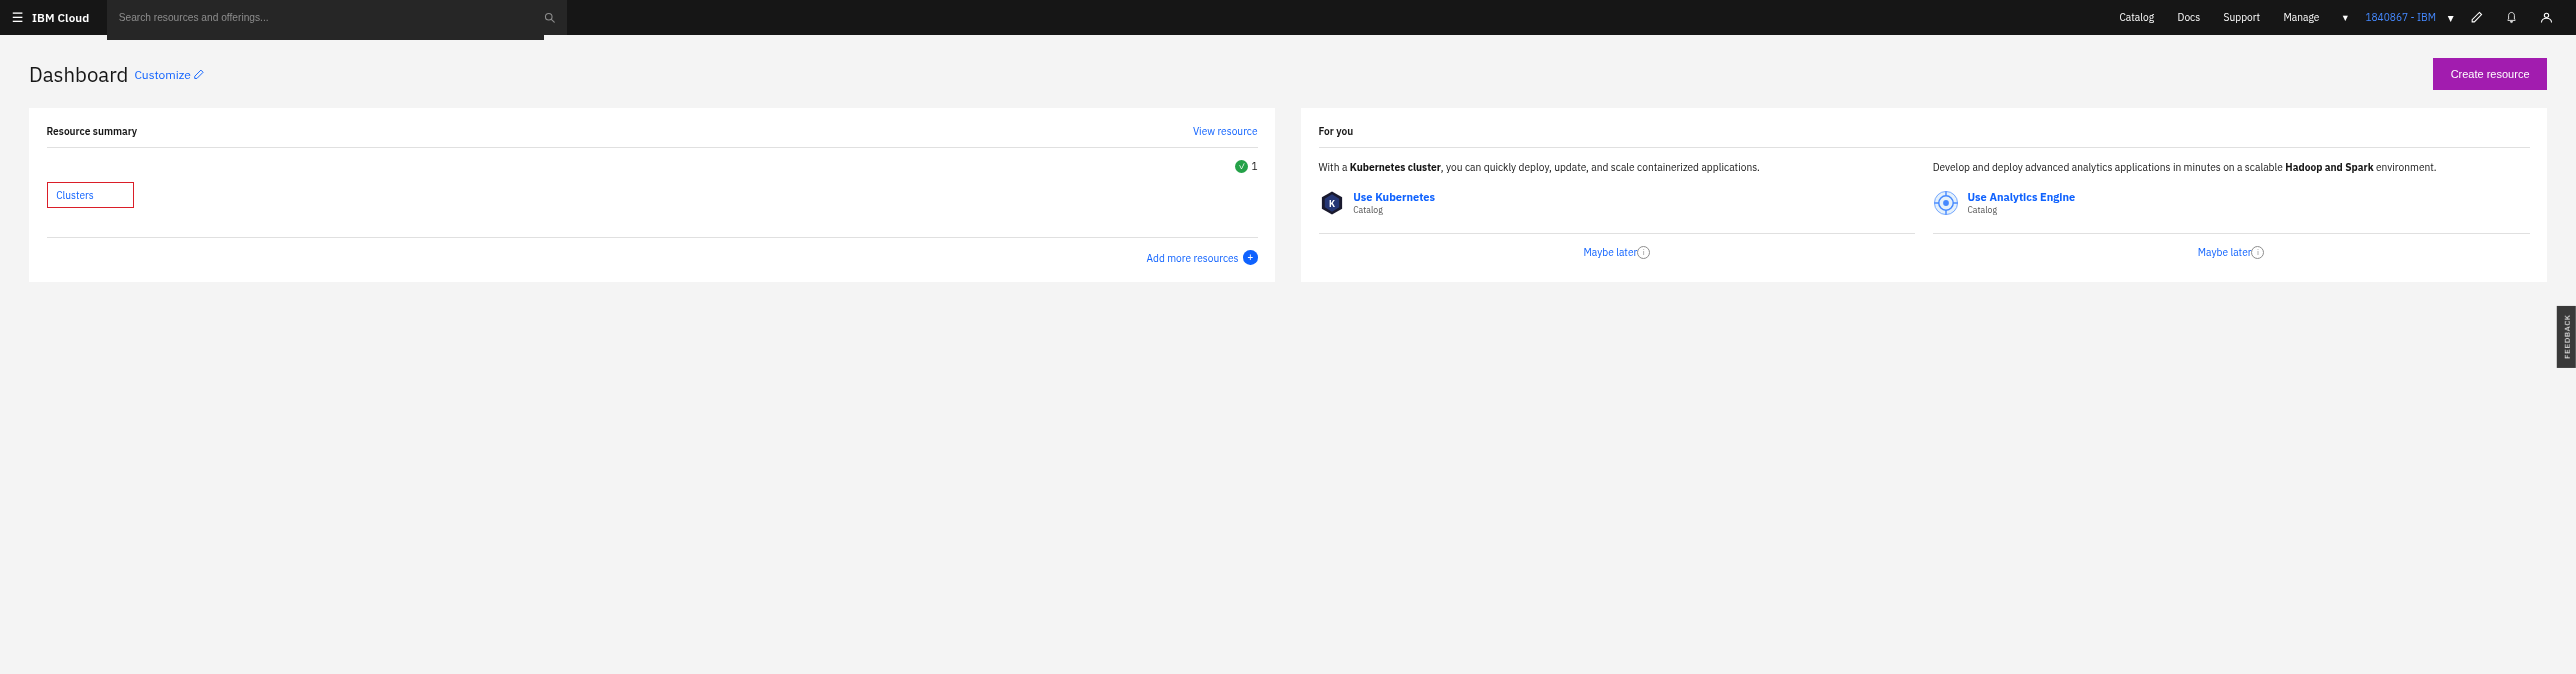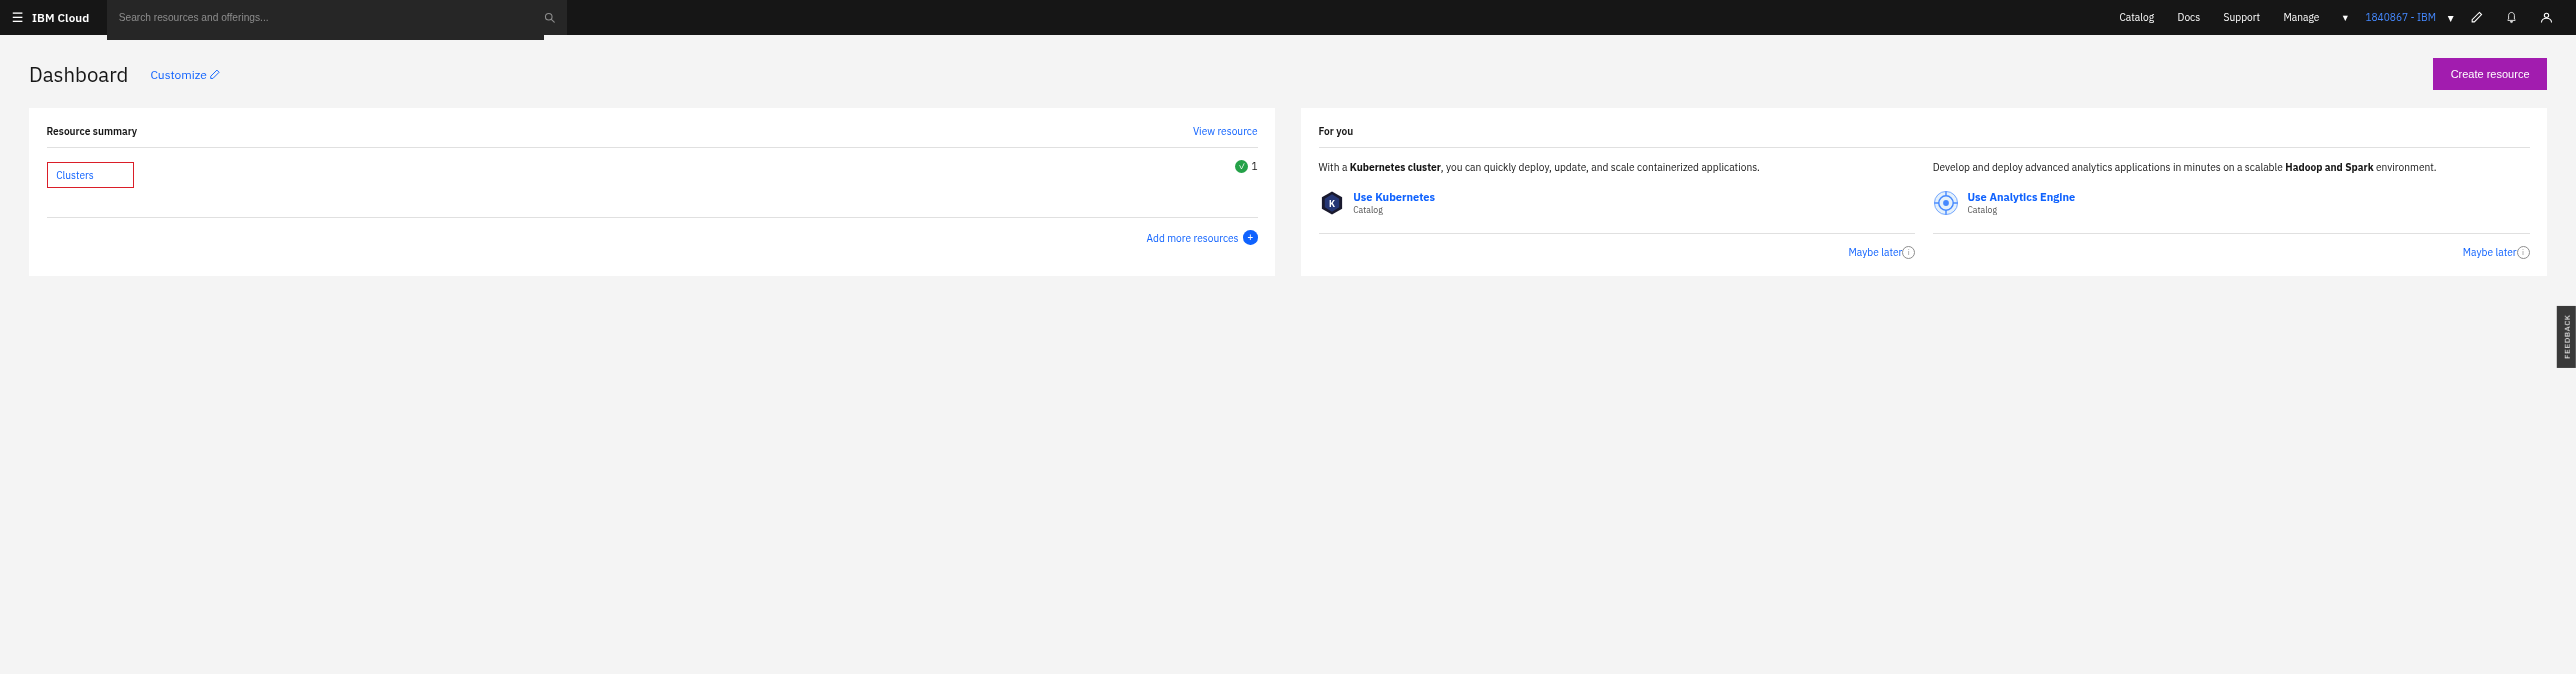--- a/index.html
+++ b/index.html
@@ -104,21 +104,21 @@
 
     .page-header {
       display: flex;
       align-items: center;
       justify-content: space-between;
       margin-bottom: 17.5px;
     }
     .page-header-left {
       display: flex;
       align-items: center;
-      gap: 22px;
+      gap: 6px;
     }
     .page-title {
       font-size: 20.4px;
       font-weight: 400;
       color: #161616;
     }
     .customize-link {
       color: #0f62fe;
       font-size: 12px;
       text-decoration: none;
@@ -172,21 +172,21 @@
     }
 
     
     .cluster-item {
       display: flex;
       align-items: center;
       justify-content: space-between;
       border: 0.7px solid #da1e28;
       padding: 5.8px 8.7px;
       width: 87px;
-      margin-top: 2px;
+      margin-top: 22px;
       cursor: pointer;
     }
     .cluster-label {
       color: #0f62fe;
       font-size: 10.2px;
     }
     .cluster-count-badge {
       display: flex;
       align-items: center;
       gap: 2.9px;
@@ -281,21 +281,21 @@
       text-align: right;
     }
     .service-sub {
       font-size: 8.7px;
       color: #525252;
     }
 
     .maybe-later-row {
       display: flex;
       align-items: center;
-      justify-content: flex-end;
+      justify-content: center;
       margin-top: 17.5px;
       padding-top: 11.7px;
       border-top: 0.7px solid #e0e0e0;
     }
     .maybe-later-link {
       color: #0f62fe;
       font-size: 10.2px;
       cursor: pointer;
     }
     .info-circle {

